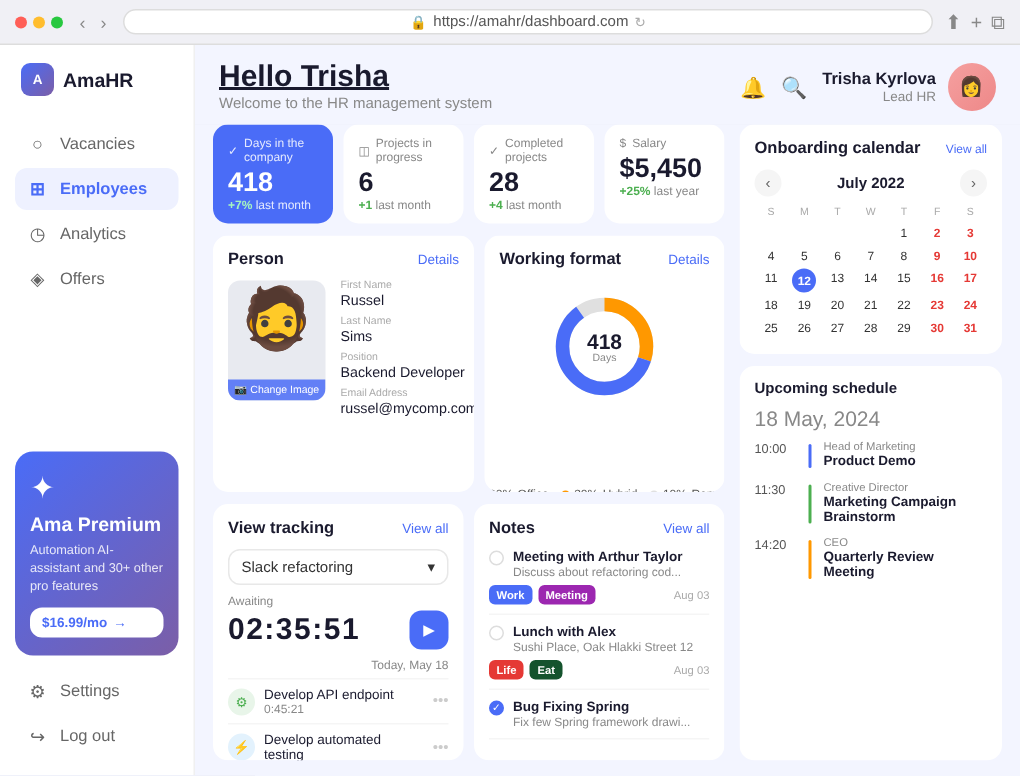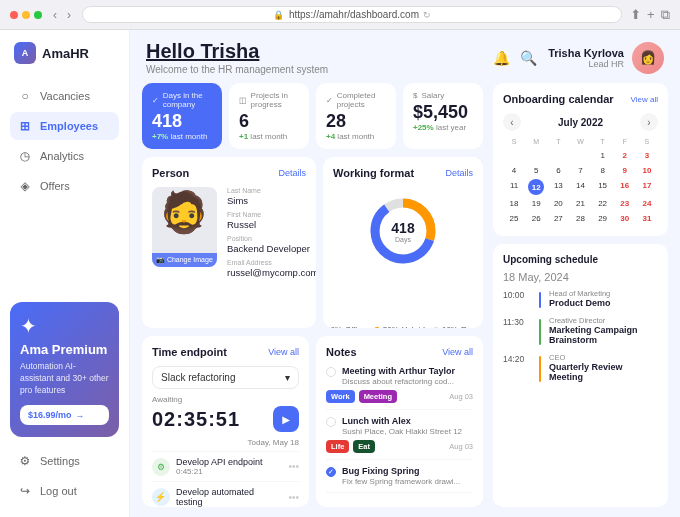--- a/index.html
+++ b/index.html
@@ -128,21 +128,21 @@
     .cal-days { display: grid; grid-template-columns: repeat(7, 1fr); }
     .cal-day { font-size: 8px; color: #333; text-align: center; padding: 3px 1px; border-radius: 50%; cursor: pointer; }
     .cal-day.today { background: #4a6cf7; color: white; border-radius: 50%; font-weight: 600; width: 16px; height: 16px; display: flex; align-items: center; justify-content: center; margin: 1px auto; }
     .cal-day.red { color: #e53935; font-weight: 600; }
     .cal-day.empty { color: transparent; }
     .view-all { font-size: 8px; color: #4a6cf7; cursor: pointer; }
 
     
     .schedule-card { background: white; border-radius: 10px; padding: 10px; flex: 1; overflow: hidden; }
     .schedule-title { font-size: 10px; font-weight: 600; color: #1a1a2e; margin-bottom: 6px; }
-    .schedule-date { font-size: 11px; color: #888; margin-bottom: 6px; }
+    .schedule-date { font-size: 14px; color: #888; margin-bottom: 6px; }
     .schedule-items { display: flex; flex-direction: column; gap: 8px; }
     .schedule-item { display: flex; gap: 8px; }
     .schedule-time { font-size: 8.5px; color: #555; font-weight: 500; min-width: 28px; padding-top: 1px; }
     .schedule-line { width: 2px; border-radius: 2px; flex-shrink: 0; margin-top: 3px; }
     .schedule-line.blue { background: #4a6cf7; }
     .schedule-line.green { background: #4caf50; }
     .schedule-line.orange { background: #ff9800; }
     .schedule-info { flex: 1; }
     .schedule-role { font-size: 7.5px; color: #888; }
     .schedule-event { font-size: 9px; font-weight: 600; color: #1a1a2e; }
@@ -320,26 +320,26 @@
             <div class="person-body">
               <div class="person-photo">
                 <div class="person-photo-face">🧔</div>
                 <div class="change-image">
                   <span>📷</span>
                   <span>Change Image</span>
                 </div>
               </div>
               <div class="person-fields">
                 <div class="field-group">
+                  <div class="field-label">First Name</div>
+                  <div class="field-value">Russel</div>
+                </div>
+                <div class="field-group">
                   <div class="field-label">Last Name</div>
                   <div class="field-value">Sims</div>
-                </div>
-                <div class="field-group">
-                  <div class="field-label">First Name</div>
-                  <div class="field-value">Russel</div>
                 </div>
                 <div class="field-group">
                   <div class="field-label">Position</div>
                   <div class="field-value">Backend Developer</div>
                 </div>
                 <div class="field-group">
                   <div class="field-label">Email Address</div>
                   <div class="field-value">russel@mycomp.com</div>
                 </div>
               </div>
@@ -381,21 +381,21 @@
                 </div>
               </div>
             </div>
           </div>
         </div>
 
         <div class="mid-row">
 
           <div class="time-card" style="flex:1.1;">
             <div class="card-header">
-              <span class="card-title">Time endpoint</span>
+              <span class="card-title">View tracking</span>
               <span class="card-action">View all</span>
             </div>
             <div class="time-select">
               <span>Slack refactoring</span>
               <span>▾</span>
             </div>
             <div class="awaiting-label">Awaiting</div>
             <div class="timer-row">
               <div class="timer-value">02:35:51</div>
               <div class="play-btn">▶</div>

